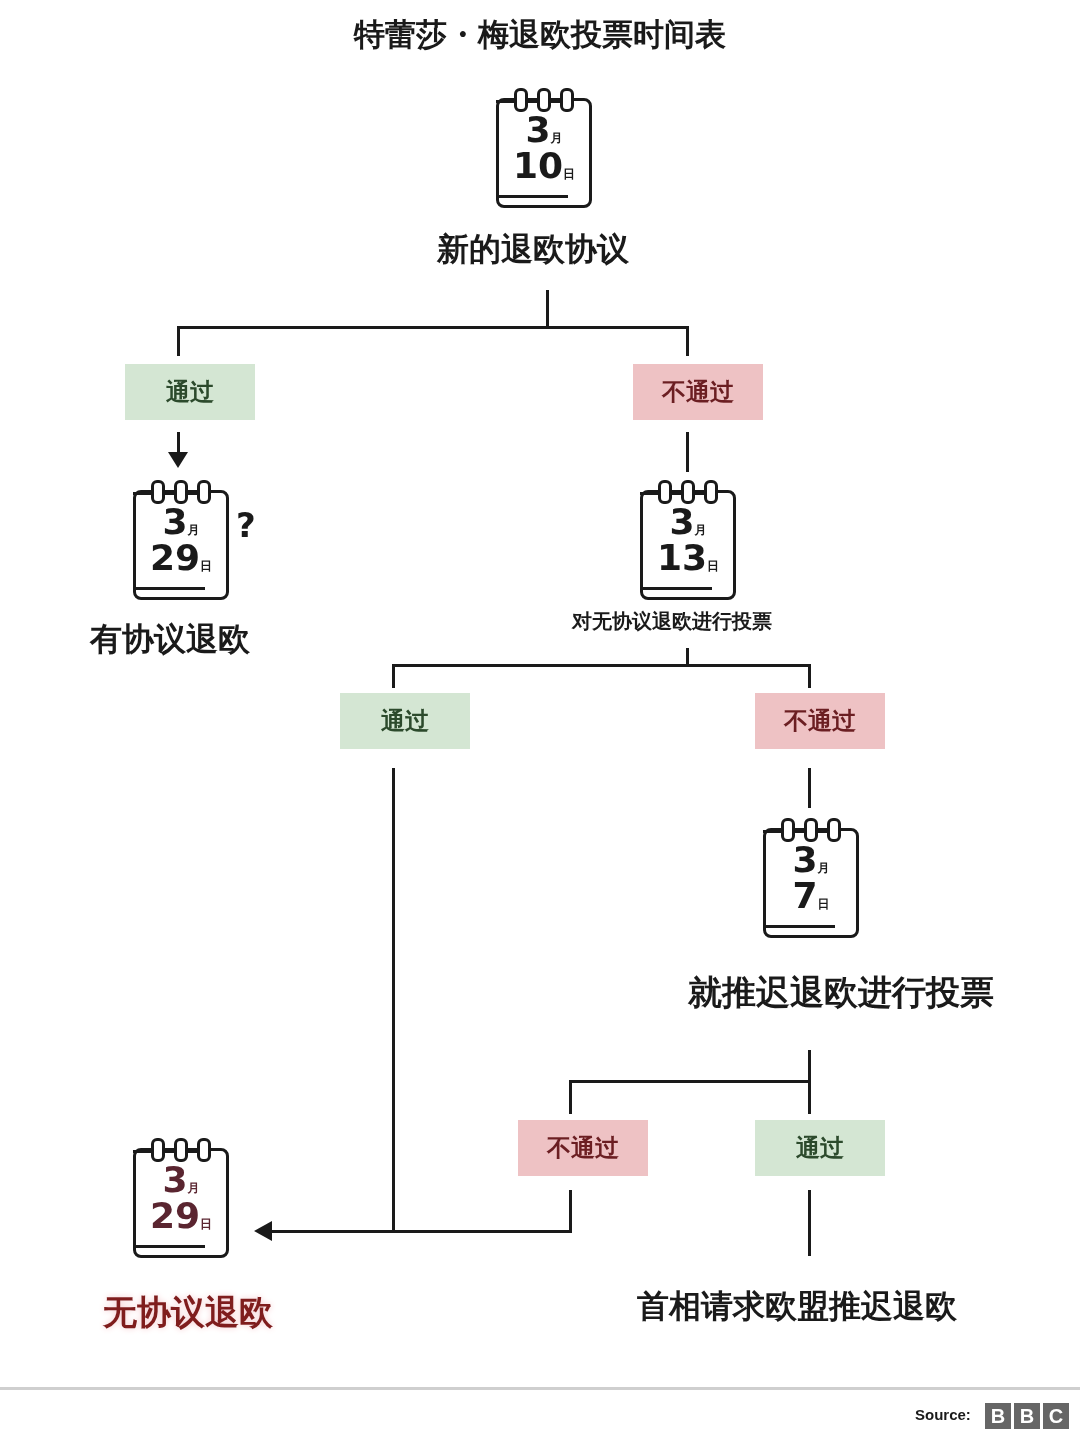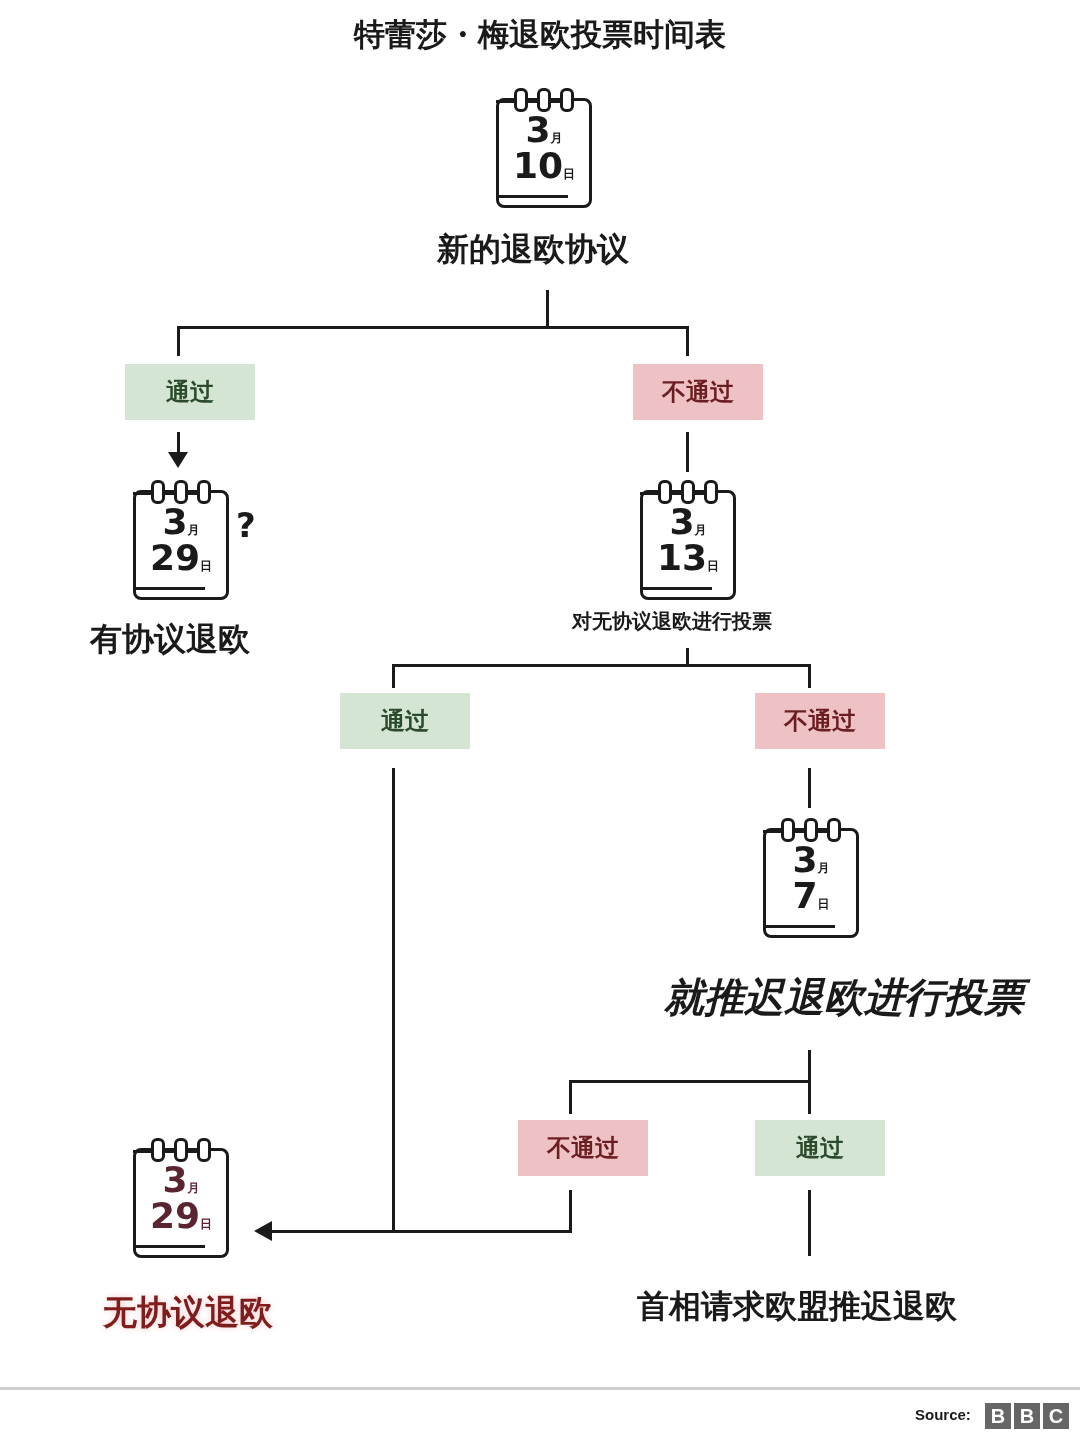--- a/index.html
+++ b/index.html
@@ -94,21 +94,21 @@
 <div class="cal" style="left:763px;top:818px;">
   <div class="body"></div>
     <div class="bar"></div>
     <div class="bar2"></div>
   <div class="ring" style="left:18px"></div>
     <div class="ring" style="left:41px"></div>
     <div class="ring" style="left:64px"></div>
   <div class="m"><span>3</span><small>月</small></div>
   <div class="d"><span>7</span><small>日</small></div>
 </div>
-<div class="label" style="left:664px;top:970px;font-size:40px;font-style:italic;">就推迟退欧进行投票</div>
+<div class="label" style="left:688px;top:970px;font-size:34px;">就推迟退欧进行投票</div>
 
 <div class="line" style="left:808px;top:1050px;width:3px;height:64px;"></div>
 <div class="line" style="left:569px;top:1080px;width:242px;height:3px;"></div>
 <div class="line" style="left:569px;top:1080px;width:3px;height:34px;"></div>
 
 <div class="box fail" style="left:506px;top:1120px;">不通过</div>
 <div class="box pass" style="left:743px;top:1120px;">通过</div>
 
 <div class="line" style="left:569px;top:1190px;width:3px;height:42px;"></div>
 <div class="line" style="left:270px;top:1230px;width:302px;height:3px;"></div>

